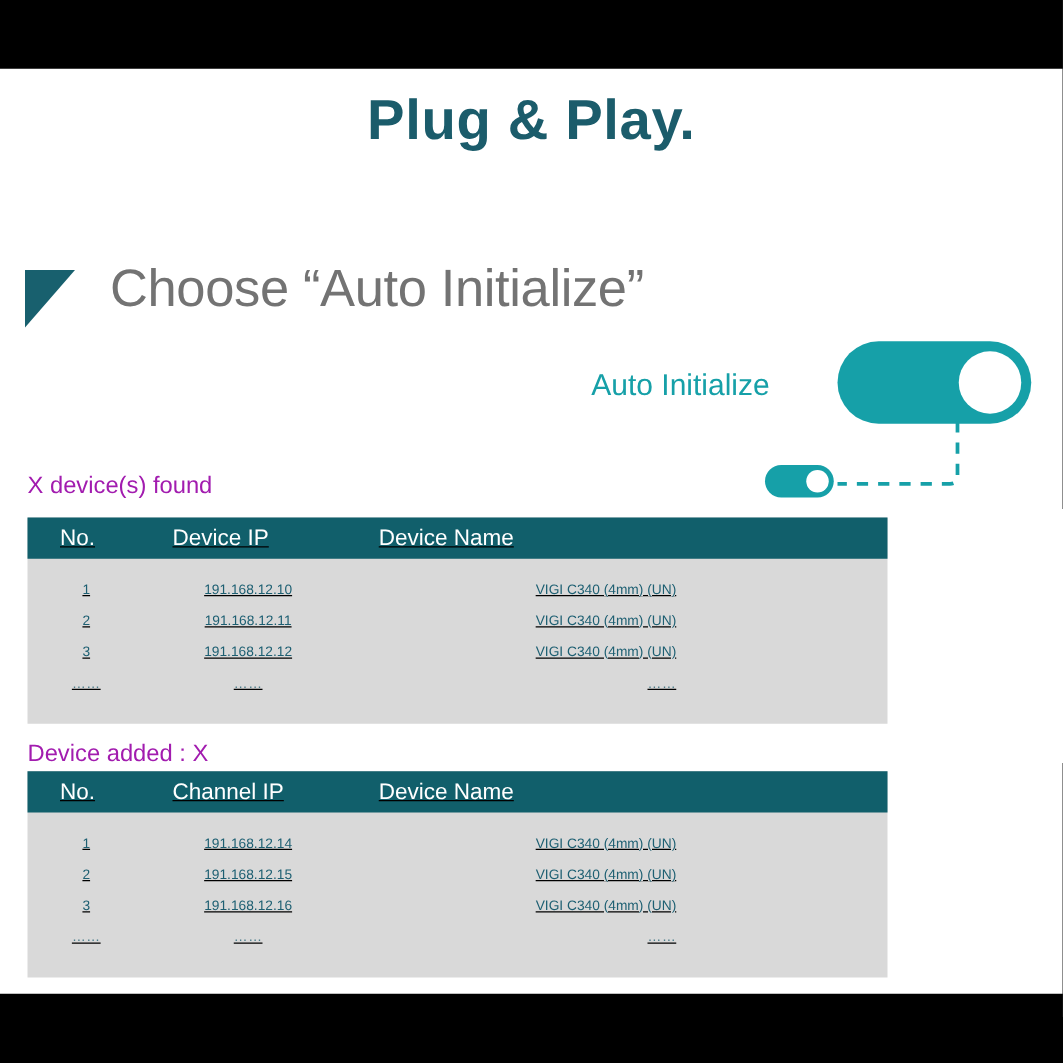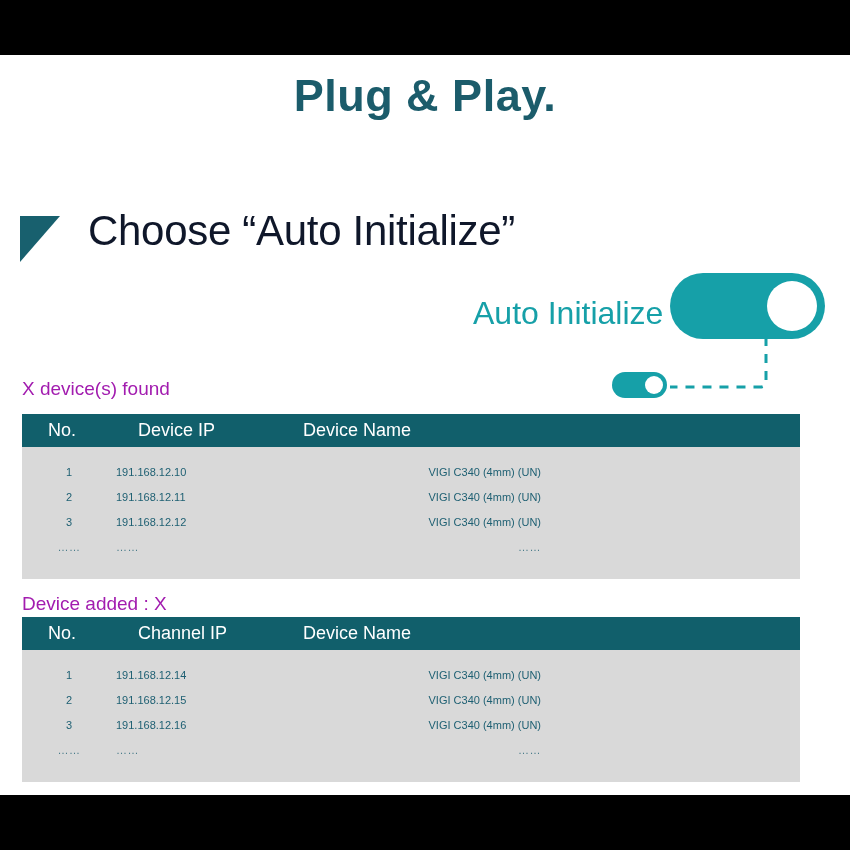--- a/index.html
+++ b/index.html
@@ -57,30 +57,30 @@
     left: 20px; top: 161px;
     width: 0; height: 0;
     border-left: 40px solid #18606e;
     border-bottom: 46px solid transparent;
   }
   .step-heading {
     position: absolute;
     left: 88px; top: 152px;
     font-size: 42px;
     font-weight: 400;
-    color: #0f172a;
+    color: #737373;
     white-space: nowrap;
     letter-spacing: -0.3px;
   }
 
   
   .toggle-label {
     position: absolute;
     left: 473px; top: 240px;
-    font-size: 32px;
+    font-size: 24px;
     color: #16a0a8;
     white-space: nowrap;
   }
   .toggle-big {
     position: absolute;
     left: 670px; top: 218px;
     width: 155px; height: 66px;
     background: #16a0a8;
     border-radius: 33px;
   }
@@ -121,22 +121,23 @@
     color: #a21caf;
     white-space: nowrap;
   }
   .caption-found { left: 22px; top: 323px; }
   .caption-added { left: 22px; top: 538px; }
 
   
   .table {
     position: absolute;
     left: 22px;
-    width: 778px;
+    width: 688px;
     background: #d9d9d9;
+    text-decoration: underline;
   }
   .table-one { top: 359px; }
   .table-two { top: 562px; }
 
   .thead {
     display: flex;
     align-items: center;
     height: 33px;
     background: #115f6b;
   }
@@ -157,21 +158,21 @@
     white-space: nowrap;
   }
   .trow.ellipsis .td {
     font-size: 11px;
     color: #4a7c8a;
     letter-spacing: 0.5px;
   }
 
   
   .col-no   { width: 94px; text-align: center; }
-  .col-ip   { width: 165px; text-align: left; }
+  .col-ip   { width: 165px; text-align: center; }
   .col-name { width: 260px; text-align: right; }
 
   .thead .col-no   { width: 94px; text-align: left; padding-left: 26px; box-sizing: border-box; }
   .thead .col-ip   { width: 165px; text-align: left; padding-left: 22px; box-sizing: border-box; }
   .thead .col-name { width: 260px; text-align: left; padding-left: 22px; box-sizing: border-box; }
 </style>
 </head>
 <body>
 
 <div class="stage">

